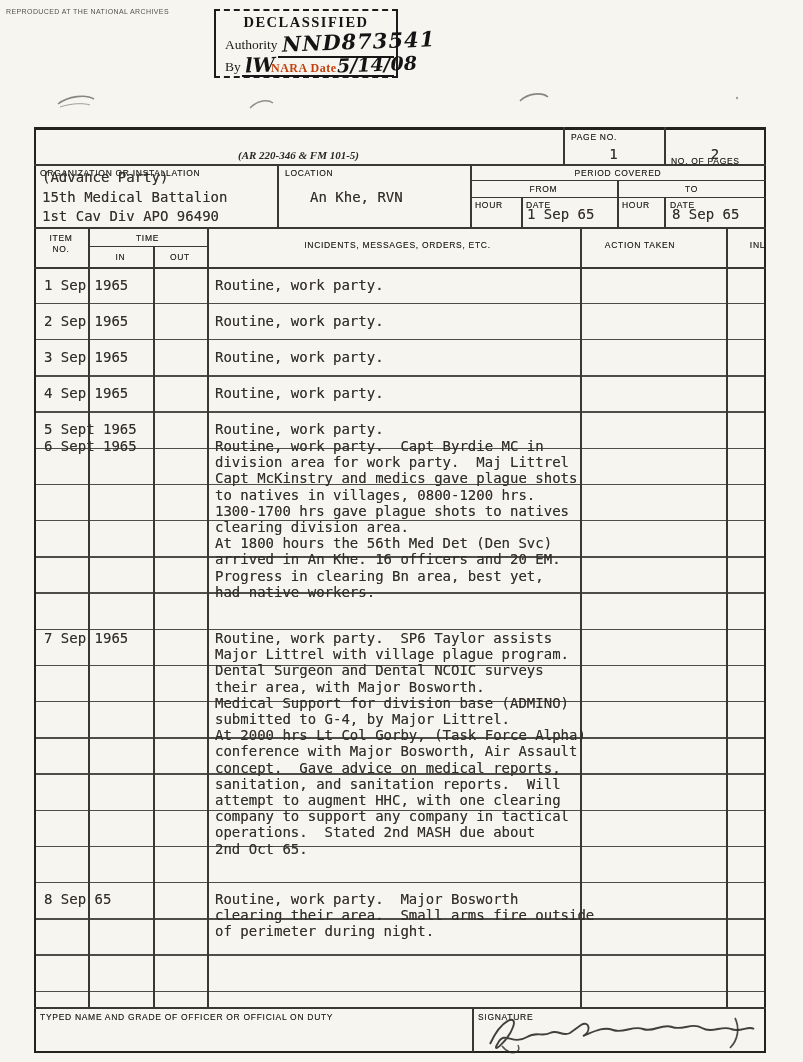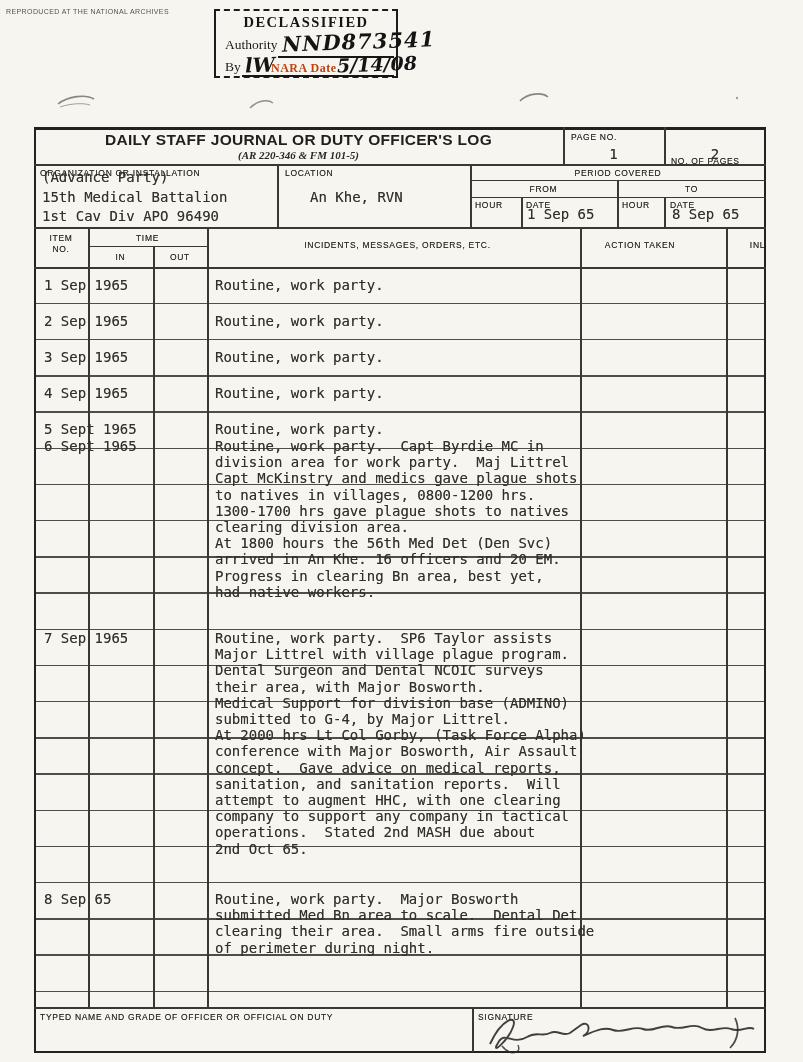--- a/index.html
+++ b/index.html
@@ -116,21 +116,20 @@
   <div class="ln" style="left:617px; top:181px; width:1.5px; height:47px;"></div>
   <div class="ln" style="left:521px; top:198px; width:1.5px; height:30px;"></div>
   <div class="ln" style="left:664px; top:198px; width:1.5px; height:30px;"></div>
   <div class="ln" style="left:88px; top:228px; width:1.5px; height:780px;"></div>
   <div class="ln" style="left:153px; top:247px; width:1.5px; height:761px;"></div>
   <div class="ln" style="left:207px; top:228px; width:1.5px; height:780px;"></div>
   <div class="ln" style="left:580px; top:228px; width:1.5px; height:780px;"></div>
   <div class="ln" style="left:726px; top:228px; width:1.5px; height:780px;"></div>
   <div class="ln" style="left:472px; top:1008px; width:1.5px; height:44px;"></div>
 
-  <div class="form-title">DAILY STAFF JOURNAL OR DUTY OFFICER'S LOG</div>
   <div class="form-subtitle">(AR 220-346 &amp; FM 101-5)</div>
 
   <div class="lbl" style="left:571px; top:132px;">PAGE NO.</div>
   <div class="typed" style="left:563px; top:146px; width:101px; text-align:center;">1</div>
   <div class="lbl" style="left:671px; top:132px;margin-top:24px;">NO. OF PAGES</div>
   <div class="typed" style="left:664px; top:146px; width:102px; text-align:center;">2</div>
 
   <div class="lbl" style="left:40px; top:168px;">ORGANIZATION OR INSTALLATION</div>
   <div class="typed" style="left:42px; top:168px; line-height:19.6px;"><span>(Advance Party)</span><br><span>15th Medical Battalion</span><br><span>1st Cav Div APO 96490</span></div>
 
@@ -164,21 +163,21 @@
       <div class="typed entry-lines" style="top: 349px;"><div>Routine, work party.</div></div>
       <div class="typed date-cell" style="top: 385px;">4 Sep 1965</div>
       <div class="typed entry-lines" style="top: 385px;"><div>Routine, work party.</div></div>
       <div class="typed date-cell" style="top: 421px;">5 Sept 1965</div>
       <div class="typed entry-lines" style="top: 421px;"><div>Routine, work party.</div></div>
       <div class="typed date-cell" style="top: 438px;">6 Sept 1965</div>
       <div class="typed entry-lines" style="top: 438px;"><div>Routine, work party.  Capt Byrdie MC in</div><div>division area for work party.  Maj Littrel</div><div>Capt McKinstry and medics gave plague shots</div><div>to natives in villages, 0800-1200 hrs.</div><div>1300-1700 hrs gave plague shots to natives</div><div>clearing division area.</div><div>At 1800 hours the 56th Med Det (Den Svc)</div><div>arrived in An Khe. 16 officers and 20 EM.</div><div>Progress in clearing Bn area, best yet,</div><div>had native workers.</div></div>
       <div class="typed date-cell" style="top: 630px;">7 Sep 1965</div>
       <div class="typed entry-lines" style="top: 630px;"><div>Routine, work party.  SP6 Taylor assists</div><div>Major Littrel with village plague program.</div><div>Dental Surgeon and Dental NCOIC surveys</div><div>their area, with Major Bosworth.</div><div>Medical Support for division base (ADMINO)</div><div>submitted to G-4, by Major Littrel.</div><div>At 2000 hrs Lt Col Gorby, (Task Force Alpha)</div><div>conference with Major Bosworth, Air Assault</div><div>concept.  Gave advice on medical reports,</div><div>sanitation, and sanitation reports.  Will</div><div>attempt to augment HHC, with one clearing</div><div>company to support any company in tactical</div><div>operations.  Stated 2nd MASH due about</div><div>2nd Oct 65.</div></div>
       <div class="typed date-cell" style="top: 891px;">8 Sep 65</div>
-      <div class="typed entry-lines" style="top: 891px;"><div>Routine, work party.  Major Bosworth</div><div>submitted Med Bn area to scale.  Dental Det</div><div>clearing their area.  Small arms fire outside</div><div>of perimeter during night.</div></div>
+      <div class="typed entry-lines" style="top: 891px;"><div>Routine, work party.  Major Bosworth</div><div>clearing their area.  Small arms fire outside</div><div>of perimeter during night.</div></div>
     </div>
 
   <div class="lbl" style="left:40px; top:1012px;">TYPED NAME AND GRADE OF OFFICER OR OFFICIAL ON DUTY</div>
   <div class="lbl" style="left:478px; top:1012px;">SIGNATURE</div>
 
   <svg style="left:482px; top:1010px;" width="285" height="50" viewBox="0 0 285 50">
     <path d="M8 34 C20 8 36 4 31 17 C26 31 8 46 16 33 C23 20 30 36 45 27 C54 21 60 27 68 23 C76 19 80 27 88 23 L99 15 C107 10 110 21 101 26 C111 22 121 16 131 20 C141 24 151 15 161 19 C171 23 180 13 190 17 C200 21 210 12 220 18 C230 24 240 15 249 19 C259 23 266 15 272 19" stroke="#2d2b28" stroke-width="1.9" fill="none" opacity=".9"></path>
     <path d="M253 8 C258 18 256 30 248 38" stroke="#2d2b28" stroke-width="1.7" fill="none" opacity=".85"></path>
     <path d="M20 36 C28 46 40 44 36 35" stroke="#2d2b28" stroke-width="1.5" fill="none" opacity=".8"></path>
   </svg>

